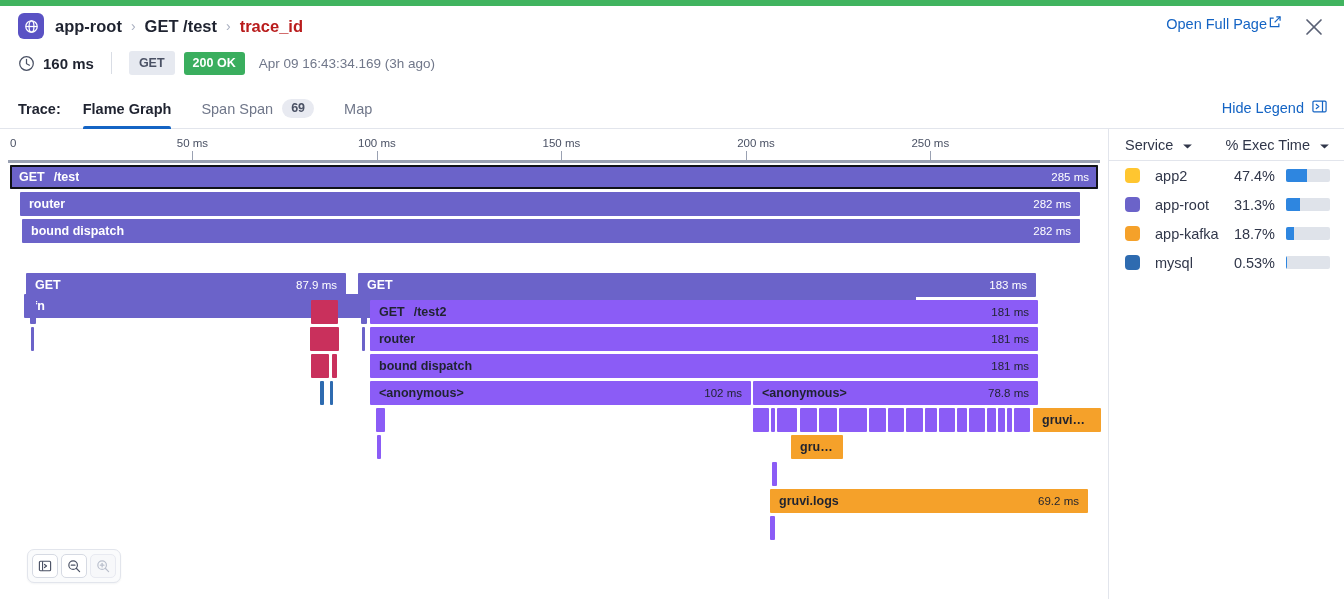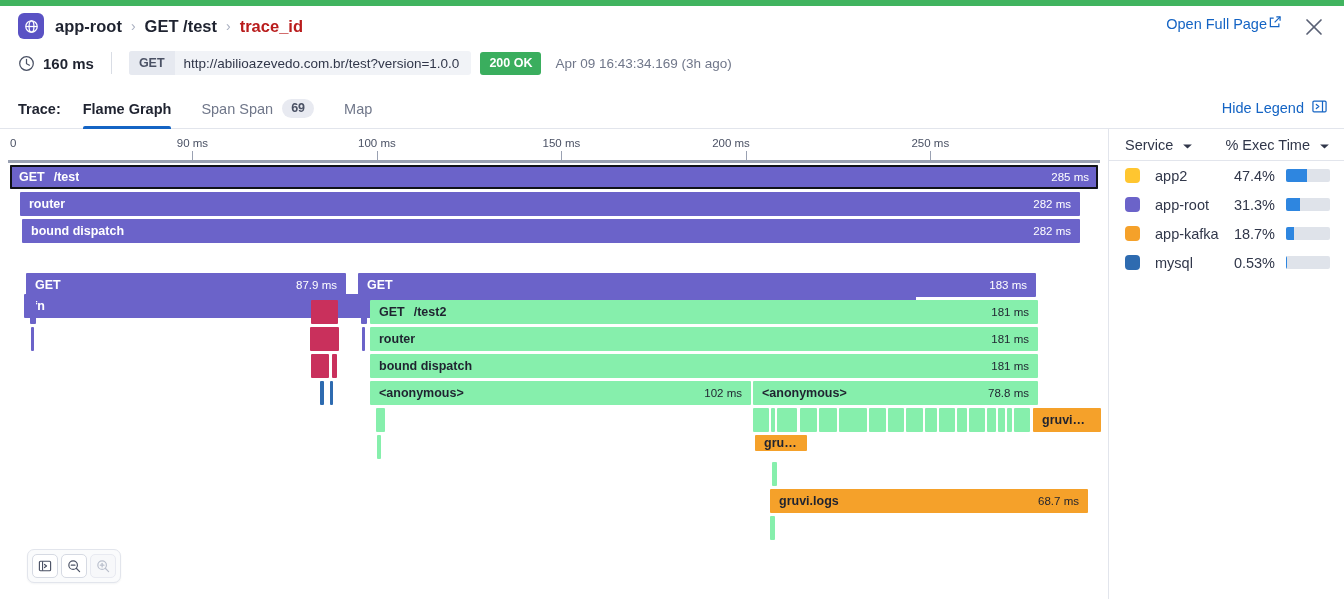--- a/index.html
+++ b/index.html
@@ -79,21 +79,21 @@
 
   .bars { position:absolute; left:0; top:36px; width:1108px; height:434px; }
   .bar {
     position:absolute; overflow:hidden; border-radius:1px;
     display:flex; align-items:center; white-space:nowrap;
   }
   .bar .nm { font-size:12.5px; font-weight:700; padding-left:9px; overflow:hidden; text-overflow:clip; }
   .bar .ms { font-size:11.5px; font-weight:400; margin-left:auto; padding-right:9px; }
   .bar.sel { outline:2px solid #111318; outline-offset:-2px; }
   .bar.purple { background:#6b63c9; color:#ffffff; }
-  .bar.yellow { background:#86efac; color:#1f2330; }
+  .bar.yellow { background:#8b5cf6; color:#1f2330; }
   .bar.orange { background:#f5a12a; color:#1f2330; }
   .bar.crimson{ background:#c9305c; color:#ffffff; }
   .bar.blue   { background:#2e6bb0; color:#ffffff; }
   .bar .nm .verb { font-weight:700; }
   .bar .nm .path { font-weight:700; margin-left:9px; }
 
   
   .zoomctl {
     position:absolute; left:27px; bottom:16px; height:34px;
     background:#fafbfc; border:1px solid #e2e5ec; border-radius:7px;
@@ -165,21 +165,20 @@
     <span class="clock-ico">
       <svg width="17" height="17" viewBox="0 0 18 18" fill="none" stroke="#4a5164" stroke-width="1.3">
         <circle cx="9" cy="9" r="7.2"></circle>
           <path d="M9 4.6V9.2L12.1 10.8" stroke-linecap="round"></path>
       </svg>
     </span>
     <span class="dur">160 ms</span>
     <span class="vdiv"></span>
     <span class="urlbox">
       <span class="m">GET</span>
-      <span class="u">http://abilioazevedo.com.br/test?version=1.0.0</span>
     </span>
     <span class="status">200 OK</span>
     <span class="ts">Apr 09 16:43:34.169 (3h ago)</span>
   </div>
 
   <div class="tabsrow">
     <div class="tabs">
       <span class="tabs-label">Trace:</span>
       <div class="tab active">
         <span>Flame Graph</span>
@@ -204,27 +203,27 @@
     </div>
   </div>
 
   <div class="main">
 
     <div class="graph">
       <div class="ruler" id="ruler">
         <div class="axis"></div>
       <div class="tick-lbl first" style="left: 10px;">0</div>
           <div class="tick" style="left: 192.459px;"></div>
-          <div class="tick-lbl" style="left: 192.459px;">90 ms</div>
+          <div class="tick-lbl" style="left: 192.459px;">50 ms</div>
           <div class="tick" style="left: 376.919px;"></div>
           <div class="tick-lbl" style="left: 376.919px;">100 ms</div>
           <div class="tick" style="left: 561.378px;"></div>
           <div class="tick-lbl" style="left: 561.378px;">150 ms</div>
           <div class="tick" style="left: 745.838px;"></div>
-          <div class="tick-lbl" style="left: 731px; margin-top: 14px;">200 ms</div>
+          <div class="tick-lbl" style="left: 756px; margin-top: 14px;">200 ms</div>
           <div class="tick" style="left: 930.297px;"></div>
           <div class="tick-lbl" style="left: 930.297px;">250 ms</div>
         </div>
       <div class="bars" id="bars">
           <div class="bar purple sel" style="left: 10px; width: 1088px; top: 0px; height: 24px;">
             <span class="nm"><span class="verb">GET</span><span class="path">/test</span></span>
             <span class="ms">285 ms</span>
           </div>
           <div class="bar purple" style="left: 20px; width: 1060px; top: 27px; height: 24px;">
             <span class="nm">router</span>
@@ -276,27 +275,27 @@
             <span class="nm">&lt;anonymous&gt;</span>
             <span class="ms">78.8 ms</span>
           </div>
           <div class="bar yellow" style="left: 376px; width: 9px; top: 243px; height: 24px;"></div>
           <div class="bar yellow" style="left: 377px; width: 4px; top: 270px; height: 24px;"></div>
           <div class="bar yellow" style="left: 753px; width: 16px; top: 243px; height: 24px;"></div>
           <div class="bar yellow" style="left: 771px; width: 4px; top: 243px; height: 24px;"></div>
           <div class="bar orange" style="left: 1033px; width: 68px; top: 243px; height: 24px;">
             <span class="nm">gruvi…</span>
           </div>
-          <div class="bar orange" style="left: 755px; width: 52px; top: 270px; height: 16px;">
+          <div class="bar orange" style="left: 791px; width: 52px; top: 270px; height: 24px;">
             <span class="nm">gru…</span>
           </div>
           <div class="bar yellow" style="left: 772px; width: 5px; top: 297px; height: 24px;"></div>
           <div class="bar orange" style="left: 770px; width: 318px; top: 324px; height: 24px; align-items: center;">
             <span class="nm">gruvi.logs</span>
-            <span class="ms">68.7 ms</span>
+            <span class="ms">69.2 ms</span>
           </div>
           <div class="bar yellow" style="left: 770px; width: 5px; top: 351px; height: 24px;"></div>
           <div class="bar yellow" style="left: 777px; width: 20px; top: 243px; height: 24px;"></div>
           <div class="bar yellow" style="left: 800px; width: 17px; top: 243px; height: 24px;"></div>
           <div class="bar yellow" style="left: 819px; width: 18px; top: 243px; height: 24px;"></div>
           <div class="bar yellow" style="left: 839px; width: 28px; top: 243px; height: 24px;"></div>
           <div class="bar yellow" style="left: 869px; width: 17px; top: 243px; height: 24px;"></div>
           <div class="bar yellow" style="left: 888px; width: 16px; top: 243px; height: 24px;"></div>
           <div class="bar yellow" style="left: 906px; width: 17px; top: 243px; height: 24px;"></div>
           <div class="bar yellow" style="left: 925px; width: 12px; top: 243px; height: 24px;"></div>

